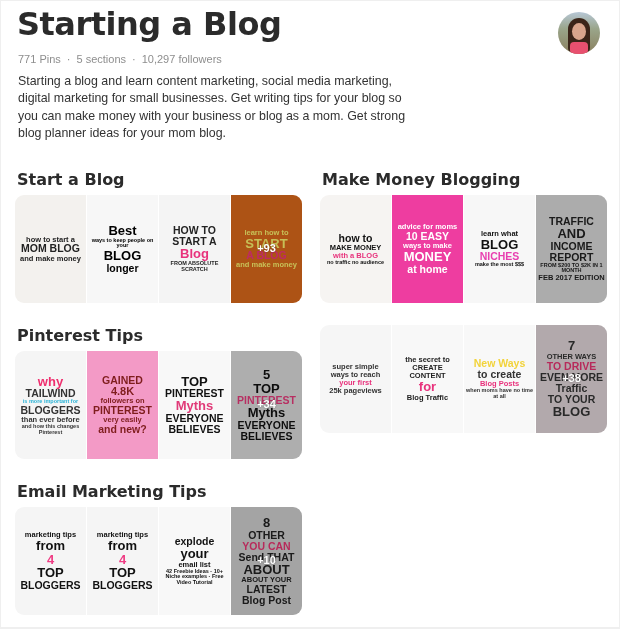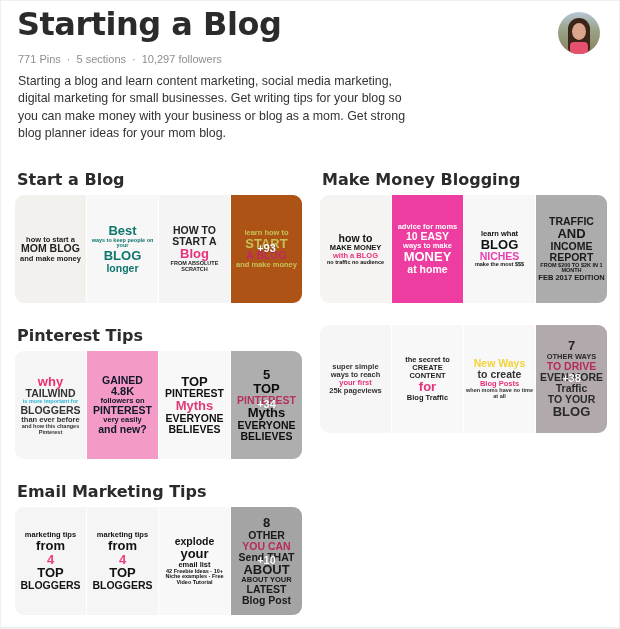--- a/index.html
+++ b/index.html
@@ -73,21 +73,21 @@
   </div>
 
   <div class="section" style="left:14px; top:168px;">
     <div class="section-title">Start a Blog</div>
     <div class="tiles">
         <div class="tile" style="background: rgb(243, 241, 238); color: rgb(34, 34, 34);">
           <span class="t" style="font-size: 7.5px;">how to start a</span>
           <span class="t" style="font-size: 10.5px;">MOM BLOG</span>
           <span class="t" style="font-size: 7.5px;">and make money</span>
         </div>
-        <div class="tile" style="background: rgb(247, 247, 247); color: #0f766e;">
+        <div class="tile" style="background: rgb(247, 247, 247); color: #000000;">
           <span class="t" style="font-size: 13px;">Best</span>
           <span class="t" style="font-size: 5.5px;">ways to keep people on your</span>
           <span class="t" style="font-size: 13px;">BLOG</span>
           <span class="t" style="font-size: 10.5px;">longer</span>
         </div>
         <div class="tile" style="background: rgb(244, 244, 244); color: rgb(34, 34, 34);">
           <span class="t" style="font-size: 10.5px;">HOW TO</span>
           <span class="t" style="font-size: 10.5px;">START A</span>
           <span class="t" style="font-size: 13px; color: rgb(232, 50, 124);">Blog</span>
           <span class="t" style="font-size: 5.5px;">FROM ABSOLUTE SCRATCH</span>
@@ -139,21 +139,21 @@
     <div class="section-title">Pinterest Tips</div>
     <div class="tiles">
         <div class="tile" style="background: rgb(245, 245, 245); color: rgb(51, 51, 51);">
           <span class="t" style="font-size: 13px; color: rgb(239, 47, 110);">why</span>
           <span class="t" style="font-size: 10.5px;">TAILWIND</span>
           <span class="t" style="font-size: 5.5px; color: rgb(43, 179, 214);">is more important for</span>
           <span class="t" style="font-size: 10.5px;">BLOGGERS</span>
           <span class="t" style="font-size: 7.5px;">than ever before</span>
           <span class="t" style="font-size: 5.5px;">and how this changes Pinterest</span>
         </div>
-        <div class="tile" style="background: rgb(243, 154, 198); color: #0f172a;">
+        <div class="tile" style="background: rgb(243, 154, 198); color: #7f1d1d;">
           <span class="t" style="font-size: 10.5px;">GAINED</span>
           <span class="t" style="font-size: 11px;">4.8K</span>
           <span class="t" style="font-size: 7.5px;">followers on</span>
           <span class="t" style="font-size: 10.5px;">PINTEREST</span>
           <span class="t" style="font-size: 7.5px;">very easily</span>
           <span class="t" style="font-size: 10.5px;">and new?</span>
         </div>
         <div class="tile" style="background: rgb(248, 248, 248); color: rgb(17, 17, 17);">
           <span class="t" style="font-size: 13px;">TOP</span>
           <span class="t" style="font-size: 10.5px;">PINTEREST</span>

